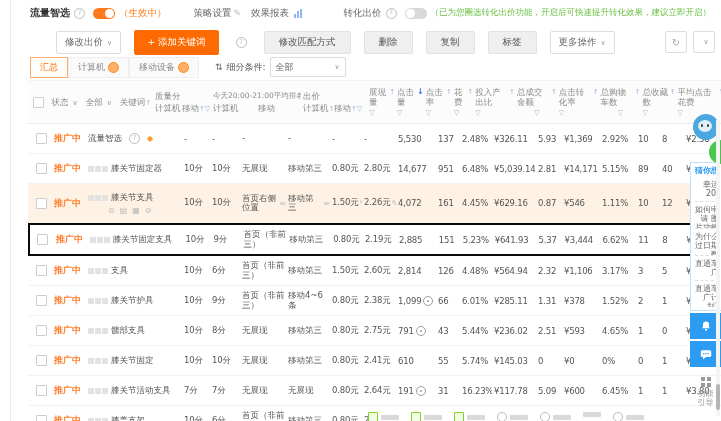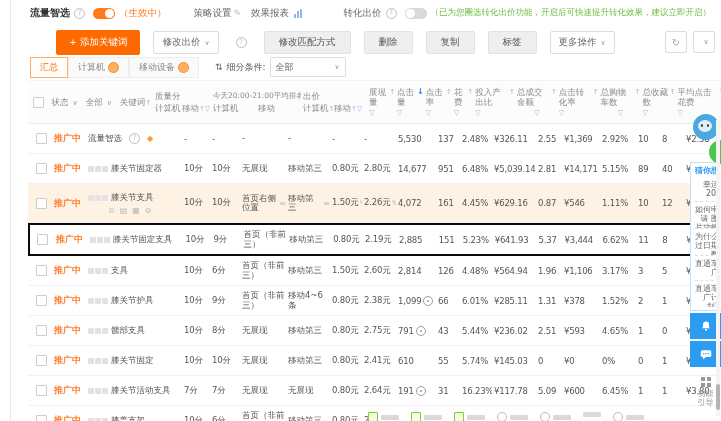--- a/index.html
+++ b/index.html
@@ -162,22 +162,22 @@
       </span>
     <span class="tb-right">
       <span>转化出价</span>
       <span class="qi"></span>
       <span class="toggle off"></span>
       <span class="note-green">（已为您圈选转化出价功能，开启后可快速提升转化效果，建议立即开启）</span>
     </span>
   </div>
 
   <div class="actions">
+    <span class="btn btn-drop"><span>修改出价</span><span class="caret"></span></span>
     <span class="btn btn-orange">+ 添加关键词</span>
-    <span class="btn btn-drop"><span>修改出价</span><span class="caret"></span></span>
     <span class="qi"></span>
     <span class="btn btn-gray">修改匹配方式</span>
     <span class="btn btn-gray">删除</span>
     <span class="btn btn-gray">复制</span>
     <span class="btn btn-gray">标签</span>
     <span class="btn btn-drop"><span>更多操作</span><span class="caret"></span></span>
     <span class="mini-wrap">
       <span class="mini-sq">↻</span>
       <span class="mini-sq">
           <span class="caret"></span>
@@ -350,21 +350,21 @@
           <div class="c c-ck">
             <span class="num">137</span>
           </div>
           <div class="c c-cr">
             <span class="num">2.48%</span>
           </div>
           <div class="c c-co">
             <span class="num">¥326.11</span>
           </div>
           <div class="c c-ro">
-            <span class="num">2.55</span>
+            <span class="num">5.93</span>
           </div>
           <div class="c c-gm">
             <span class="num">¥1,369</span>
           </div>
           <div class="c c-cv">
             <span class="num">2.92%</span>
           </div>
           <div class="c c-ca">
             <span class="num">10</span>
           </div>
@@ -632,21 +632,21 @@
           <div class="c c-ck">
             <span class="num">126</span>
           </div>
           <div class="c c-cr">
             <span class="num">4.48%</span>
           </div>
           <div class="c c-co">
             <span class="num">¥564.94</span>
           </div>
           <div class="c c-ro">
-            <span class="num">1.96</span>
+            <span class="num">2.32</span>
           </div>
           <div class="c c-gm">
             <span class="num">¥1,106</span>
           </div>
           <div class="c c-cv">
             <span class="num">3.17%</span>
           </div>
           <div class="c c-ca">
             <span class="num">3</span>
           </div>

